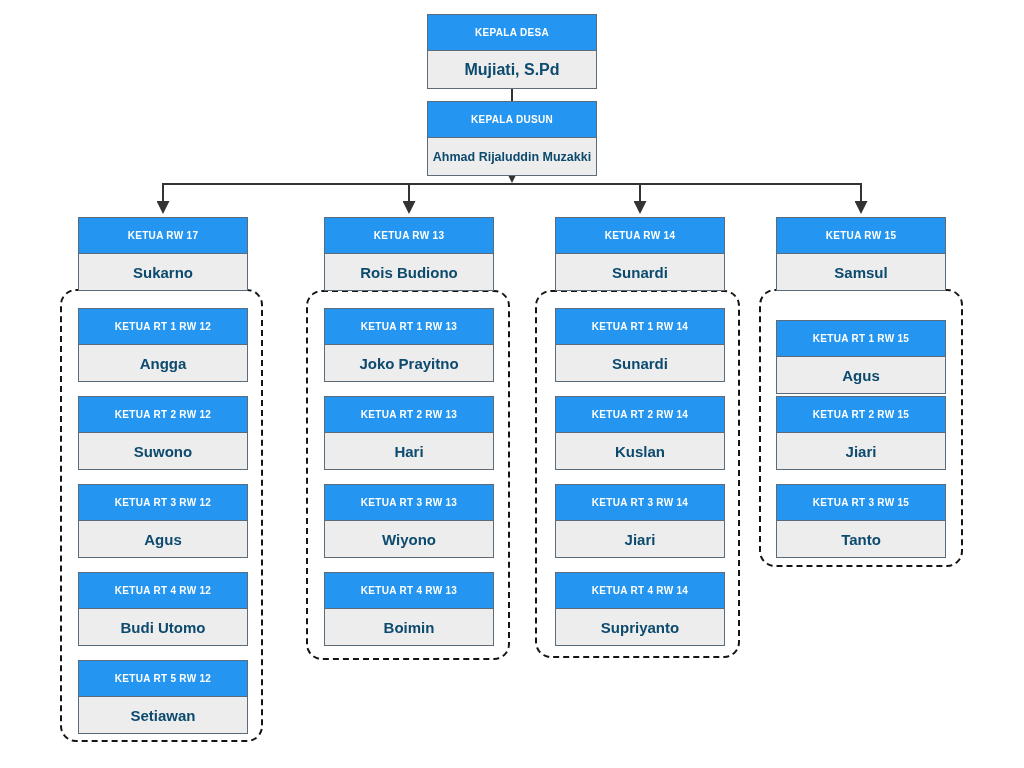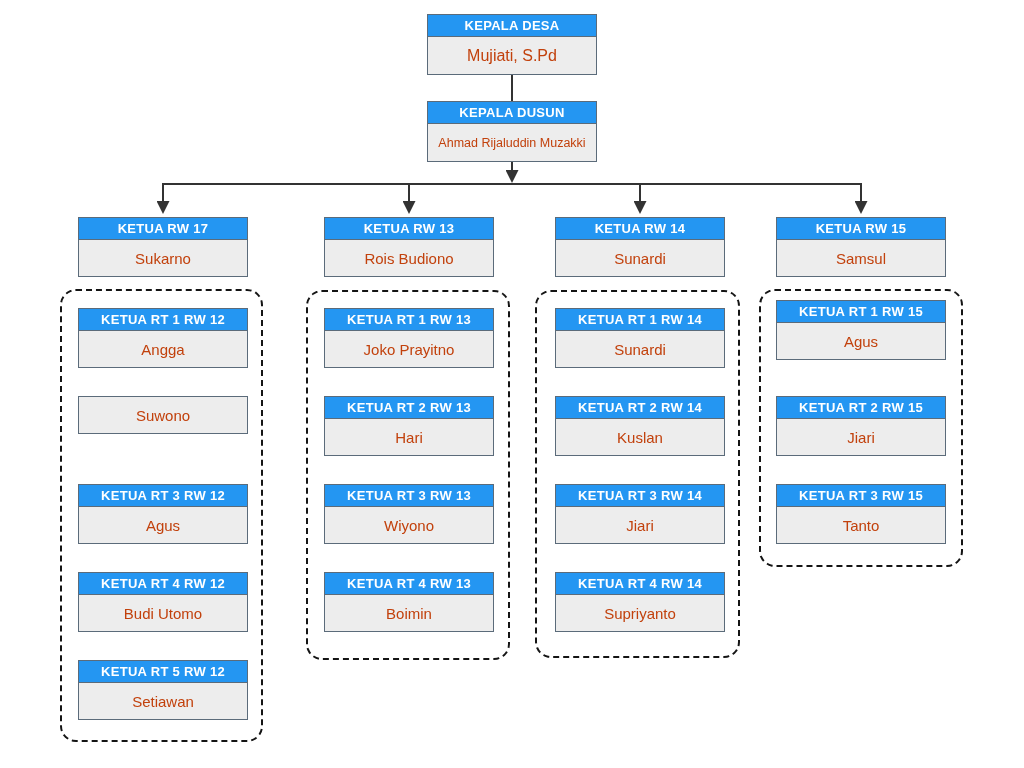--- a/index.html
+++ b/index.html
@@ -8,25 +8,25 @@
   }
   *{margin:0;padding:0;box-sizing:border-box;}
   html,body{background:var(--background);}
   body{font-family:"Liberation Sans", sans-serif;}
   #stage{position:relative;width:1024px;height:768px;background:var(--background);overflow:hidden;}
   #wires{position:absolute;left:0;top:0;width:1024px;height:768px;}
   #wires line{stroke:var(--connector);stroke-width:2;}
   #wires .arrowhead{fill:var(--connector);}
   .group{position:absolute;border:2px dashed var(--group-border);border-radius:16px;background:transparent;}
   .box{position:absolute;width:170px;border:1px solid var(--box-border);background:#fff;}
-  .hdr{height:22px;background:var(--header-bg);color:var(--header-text);
+  .hdr{height:36px;background:var(--header-bg);color:var(--header-text);
        display:flex;align-items:center;justify-content:center;
-       font-size:13px;font-weight:700;letter-spacing:.3px;border-bottom:1px solid var(--box-border);}
+       font-size:10px;font-weight:700;letter-spacing:.3px;border-bottom:1px solid var(--box-border);}
   .bd{height:36px;background:var(--body-bg);display:flex;align-items:center;justify-content:center;
-      font-size:15px;font-weight:400;color:#c2410c;}
+      font-size:15px;font-weight:700;color:#0c4a6e;}
   .box.top .bd{height:37px;font-size:16px;}
   .box.dusun .bd{font-size:12.5px;}
 </style>
 </head>
 <body>
 
 <div id="stage">
 
   <svg id="wires" xmlns="http://www.w3.org/2000/svg">
     <defs>
@@ -72,20 +72,21 @@
   <div class="box" style="left:776px;top:217px">
     <div class="hdr">KETUA RW 15</div>
     <div class="bd">Samsul</div>
   </div>
 
   <div class="box" style="left:78px;top:308px">
     <div class="hdr">KETUA RT 1 RW 12</div>
     <div class="bd">Angga</div>
   </div>
   <div class="box" style="left:78px;top:396px">
+    <div class="hdr">KETUA RT 2 RW 12</div>
     <div class="bd">Suwono</div>
   </div>
   <div class="box" style="left:78px;top:484px">
     <div class="hdr">KETUA RT 3 RW 12</div>
     <div class="bd">Agus</div>
   </div>
   <div class="box" style="left:78px;top:572px">
     <div class="hdr">KETUA RT 4 RW 12</div>
     <div class="bd">Budi Utomo</div>
   </div>
@@ -121,21 +122,21 @@
   </div>
   <div class="box" style="left:555px;top:484px">
     <div class="hdr">KETUA RT 3 RW 14</div>
     <div class="bd">Jiari</div>
   </div>
   <div class="box" style="left:555px;top:572px">
     <div class="hdr">KETUA RT 4 RW 14</div>
     <div class="bd">Supriyanto</div>
   </div>
 
-  <div class="box" style="left:776px;top:300px">
+  <div class="box" style="left:776px;top:320px">
     <div class="hdr">KETUA RT 1 RW 15</div>
     <div class="bd">Agus</div>
   </div>
   <div class="box" style="left:776px;top:396px">
     <div class="hdr">KETUA RT 2 RW 15</div>
     <div class="bd">Jiari</div>
   </div>
   <div class="box" style="left:776px;top:484px">
     <div class="hdr">KETUA RT 3 RW 15</div>
     <div class="bd">Tanto</div>

